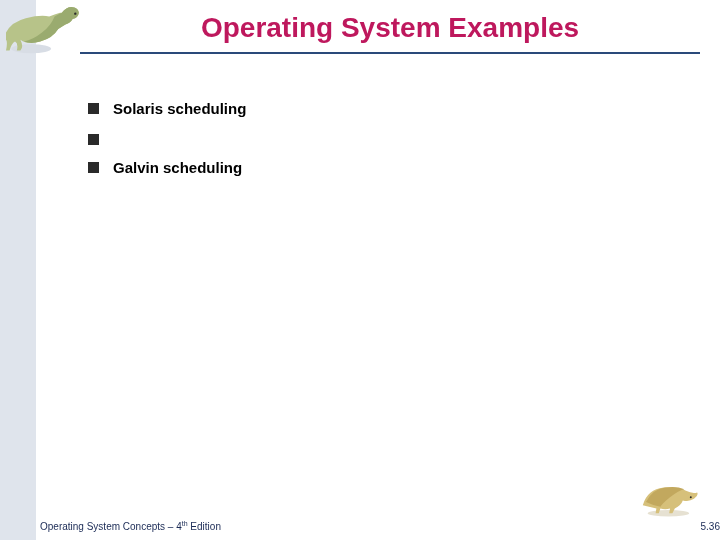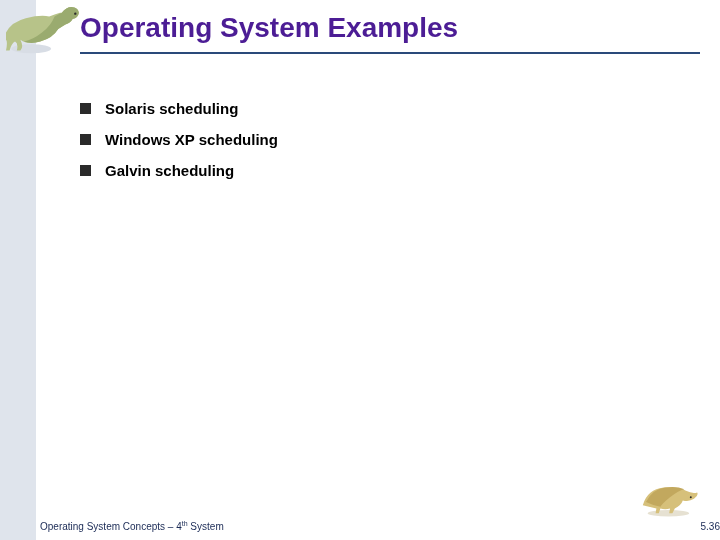--- a/index.html
+++ b/index.html
@@ -1,23 +1,23 @@
 <!DOCTYPE html>
 <html><head>
 <meta charset="utf-8">
 <style>
   * { margin: 0; padding: 0; box-sizing: border-box; }
   html, body { width: 720px; height: 540px; font-family: Arial, Helvetica, sans-serif; background: #fff; overflow: hidden; }
   .slide { position: relative; width: 720px; height: 540px; background: #fff; }
   .sidebar { position: absolute; left: 0; top: 0; width: 36px; height: 540px; background: #dfe4ec; }
   .top-dino { position: absolute; left: 6px; top: 2px; width: 90px; height: 54px; z-index: 5; }
   .header-block { position: absolute; left: 80px; top: 6px; right: 20px; }
-  .title { font-size: 28px; font-weight: bold; color: #4c1d95; text-align: left; padding: 6px 0 8px; }
+  .title { font-size: 28px; font-weight: bold; color: #be185d; text-align: center; padding: 6px 0 8px; }
   .rule { height: 2px; background: #2a4a7a; margin-top: 0; }
-  .content { position: absolute; left: 80px; top: 100px; right: 40px; }
+  .content { position: absolute; left: 88px; top: 100px; right: 40px; }
   .bullet-row { display: flex; align-items: flex-start; margin: 0 0 14px 0; }
   .sq { width: 11px; height: 11px; background: #2a2a2a; margin-top: 3px; margin-right: 14px; flex: none; }
   .bt { font-size: 15px; font-weight: bold; color: #000; }
   .footer { position: absolute; left: 0; right: 0; bottom: 6px; height: 24px; }
   .foot-left { position: absolute; left: 40px; bottom: 2px; font-size: 10px; color: #1a2a55; }
   .foot-left sup { font-size: 7px; }
   .foot-center { position: absolute; left: 0; right: 0; bottom: 2px; text-align: right; font-size: 10px; color: #1a2a55; }
   .foot-right { position: absolute; right: 16px; bottom: 2px; font-size: 10px; color: #1a2a55; }
   .bottom-dino { position: absolute; right: 18px; bottom: 22px; width: 64px; height: 40px; }
 </style>
@@ -42,37 +42,36 @@
     <div class="rule"></div>
   </div>
 
   <div class="content">
     <div class="bullet-row">
       <div class="sq"></div>
       <div class="bt">Solaris scheduling</div>
     </div>
     <div class="bullet-row">
       <div class="sq"></div>
-      <div class="bt">Windows XP scheduling</div>
     </div>
     <div class="bullet-row">
       <div class="sq"></div>
       <div class="bt">Galvin scheduling</div>
     </div>
   </div>
 
   <div class="bottom-dino">
     <svg viewBox="0 0 80 50" width="64" height="40">
       <ellipse cx="38" cy="44" rx="26" ry="4" fill="#e6e1d2"></ellipse>
       <path d="M6 34 q6 -20 26 -22 q18 -2 28 4 q8 4 14 2 q2 4 -4 8 q-6 4 -14 2 q-2 6 -10 10 l-3 6 l-4 0 l1 -6 q-6 2 -12 0 l-2 6 l-4 0 l1 -6 q-10 -2 -17 -4 z" fill="#d6c07a"></path>
       <path d="M10 30 q8 -16 24 -18 q14 -2 24 2 q-8 2 -18 10 q-10 8 -12 12 q-10 -2 -18 -6 z" fill="#c2a85e"></path>
       <circle cx="66" cy="24" r="1.2" fill="#2a2a2a"></circle>
     </svg>
   </div>
 
   <div class="footer">
     <div class="foot-left">
-      <span>Operating System Concepts – 4</span><sup>th</sup><span> System</span>
+      <span>Operating System Concepts – 4</span><sup>th</sup><span> Edition</span>
     </div>
     <div class="foot-center">5.36</div>
   </div>
 
 </div>
 
 </body></html>

